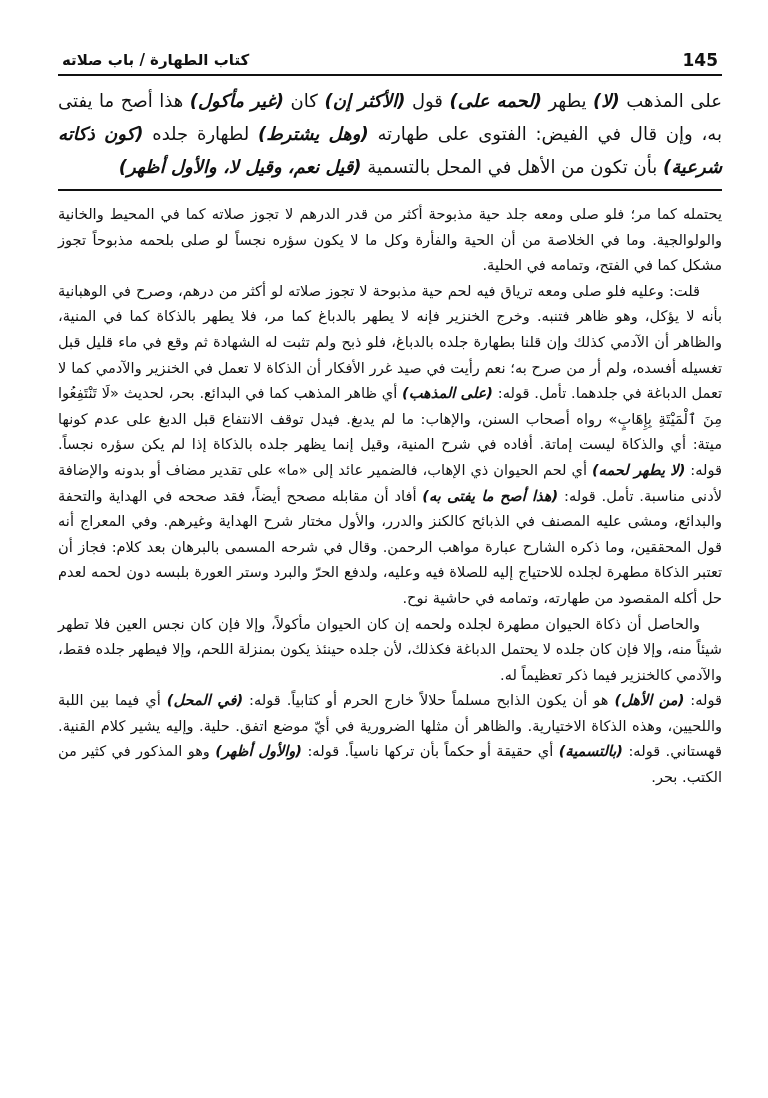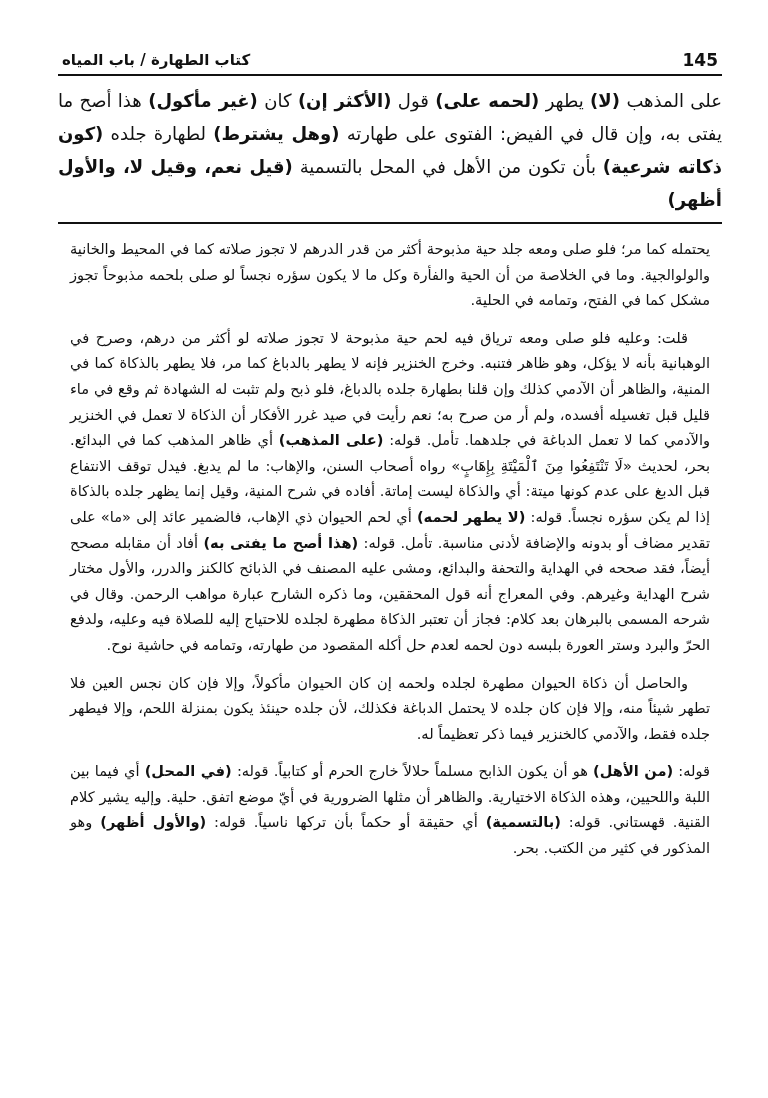--- a/index.html
+++ b/index.html
@@ -54,37 +54,38 @@
     }
     .matn-rule {
       height: 2px;
       background: #111;
       margin: 6px 0 10px 0;
     }
     .sharh p {
       font-size: 14.6px;
       line-height: 25.6px;
       text-align: justify;
-      margin: 12px;
+      margin: 0;
       padding: 0;
     }
     .sharh p.indent {
       text-indent: 22px;
     }
     b {
       font-weight: bold;
+      font-style: italic;
     }
   </style>
 </head>
 <body>
 
 <div class="page">
   <div class="running-head">
     <span class="page-number">145</span>
-    <span class="running-title">كتاب الطهارة / باب المياه</span>
+    <span class="running-title">كتاب الطهارة / باب صلاته</span>
   </div>
   <div class="head-rule"></div>
 
   <p class="matn" id="matn"><span>على المذهب </span><b>(لا)</b><span> يطهر </span><b>(لحمه على)</b><span> قول </span><b>(الأكثر إن)</b><span> كان </span><b>(غير مأكول)</b><span> هذا أصح ما يفتى به، وإن قال في الفيض: الفتوى على طهارته </span><b>(وهل يشترط)</b><span> لطهارة جلده </span><b>(كون ذكاته شرعية)</b><span> بأن تكون من الأهل في المحل بالتسمية </span><b>(قيل نعم، وقيل لا، والأول أظهر)</b></p>
   <div class="matn-rule"></div>
 
   <div class="sharh" id="sharh">
       <p><span>يحتمله كما مر؛ فلو صلى ومعه جلد حية مذبوحة أكثر من قدر الدرهم لا تجوز صلاته كما في المحيط والخانية والولوالجية. وما في الخلاصة من أن الحية والفأرة وكل ما لا يكون سؤره نجساً لو صلى بلحمه مذبوحاً تجوز مشكل كما في الفتح، وتمامه في الحلية.</span></p>
       <p class="indent"><span>قلت: وعليه فلو صلى ومعه ترياق فيه لحم حية مذبوحة لا تجوز صلاته لو أكثر من درهم، وصرح في الوهبانية بأنه لا يؤكل، وهو ظاهر فتنبه. وخرج الخنزير فإنه لا يطهر بالدباغ كما مر، فلا يطهر بالذكاة كما في المنية، والظاهر أن الآدمي كذلك وإن قلنا بطهارة جلده بالدباغ، فلو ذبح ولم تثبت له الشهادة ثم وقع في ماء قليل قبل تغسيله أفسده، ولم أر من صرح به؛ نعم رأيت في صيد غرر الأفكار أن الذكاة لا تعمل في الخنزير والآدمي كما لا تعمل الدباغة في جلدهما. تأمل. قوله: </span><b>(على المذهب)</b><span> أي ظاهر المذهب كما في البدائع. بحر، لحديث «لَا تَنْتَفِعُوا مِنَ ٱلْمَيْتَةِ بِإِهَابٍ» رواه أصحاب السنن، والإهاب: ما لم يدبغ. فيدل توقف الانتفاع قبل الدبغ على عدم كونها ميتة: أي والذكاة ليست إماتة. أفاده في شرح المنية، وقيل إنما يظهر جلده بالذكاة إذا لم يكن سؤره نجساً. قوله: </span><b>(لا يطهر لحمه)</b><span> أي لحم الحيوان ذي الإهاب، فالضمير عائد إلى «ما» على تقدير مضاف أو بدونه والإضافة لأدنى مناسبة. تأمل. قوله: </span><b>(هذا أصح ما يفتى به)</b><span> أفاد أن مقابله مصحح أيضاً، فقد صححه في الهداية والتحفة والبدائع، ومشى عليه المصنف في الذبائح كالكنز والدرر، والأول مختار شرح الهداية وغيرهم. وفي المعراج أنه قول المحققين، وما ذكره الشارح عبارة مواهب الرحمن. وقال في شرحه المسمى بالبرهان بعد كلام: فجاز أن تعتبر الذكاة مطهرة لجلده للاحتياج إليه للصلاة فيه وعليه، ولدفع الحرّ والبرد وستر العورة بلبسه دون لحمه لعدم حل أكله المقصود من طهارته، وتمامه في حاشية نوح.</span></p>
       <p class="indent"><span>والحاصل أن ذكاة الحيوان مطهرة لجلده ولحمه إن كان الحيوان مأكولاً، وإلا فإن كان نجس العين فلا تطهر شيئاً منه، وإلا فإن كان جلده لا يحتمل الدباغة فكذلك، لأن جلده حينئذ يكون بمنزلة اللحم، وإلا فيطهر جلده فقط، والآدمي كالخنزير فيما ذكر تعظيماً له.</span></p>

